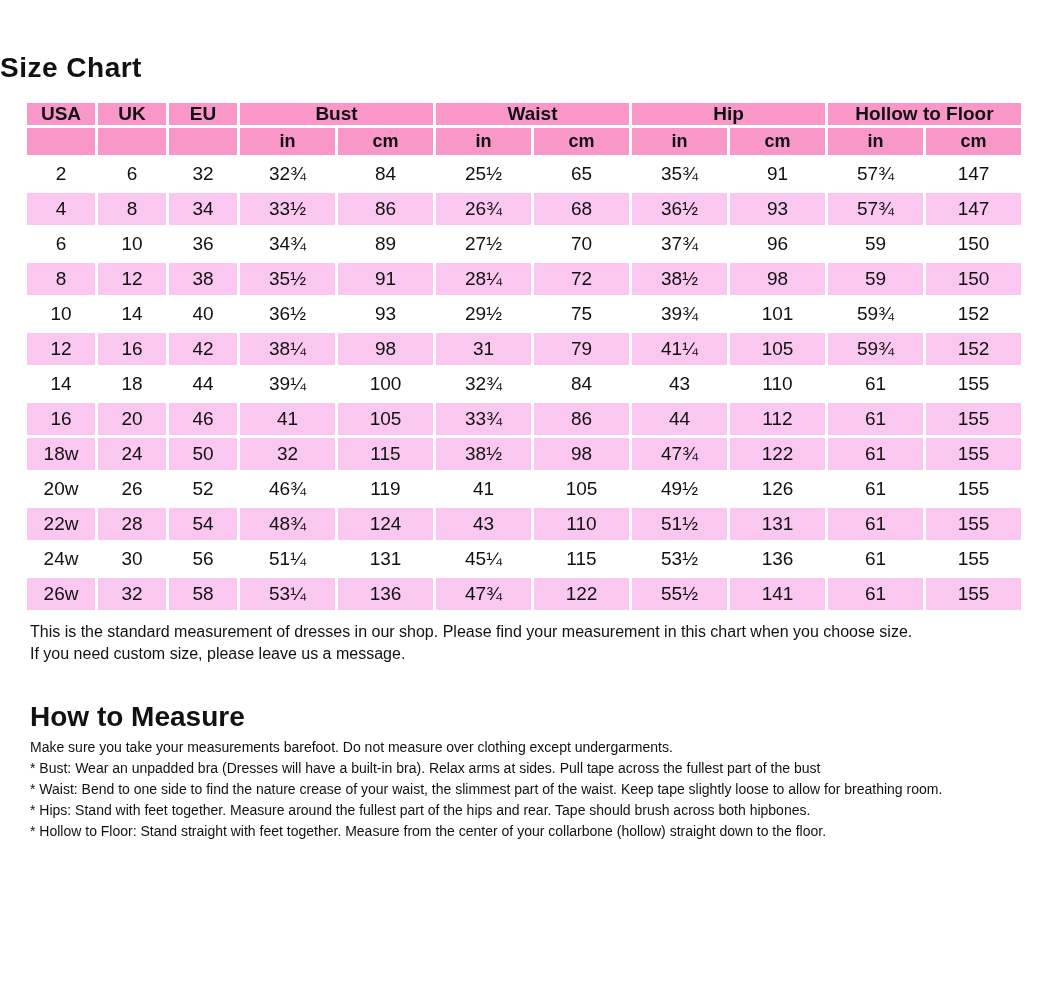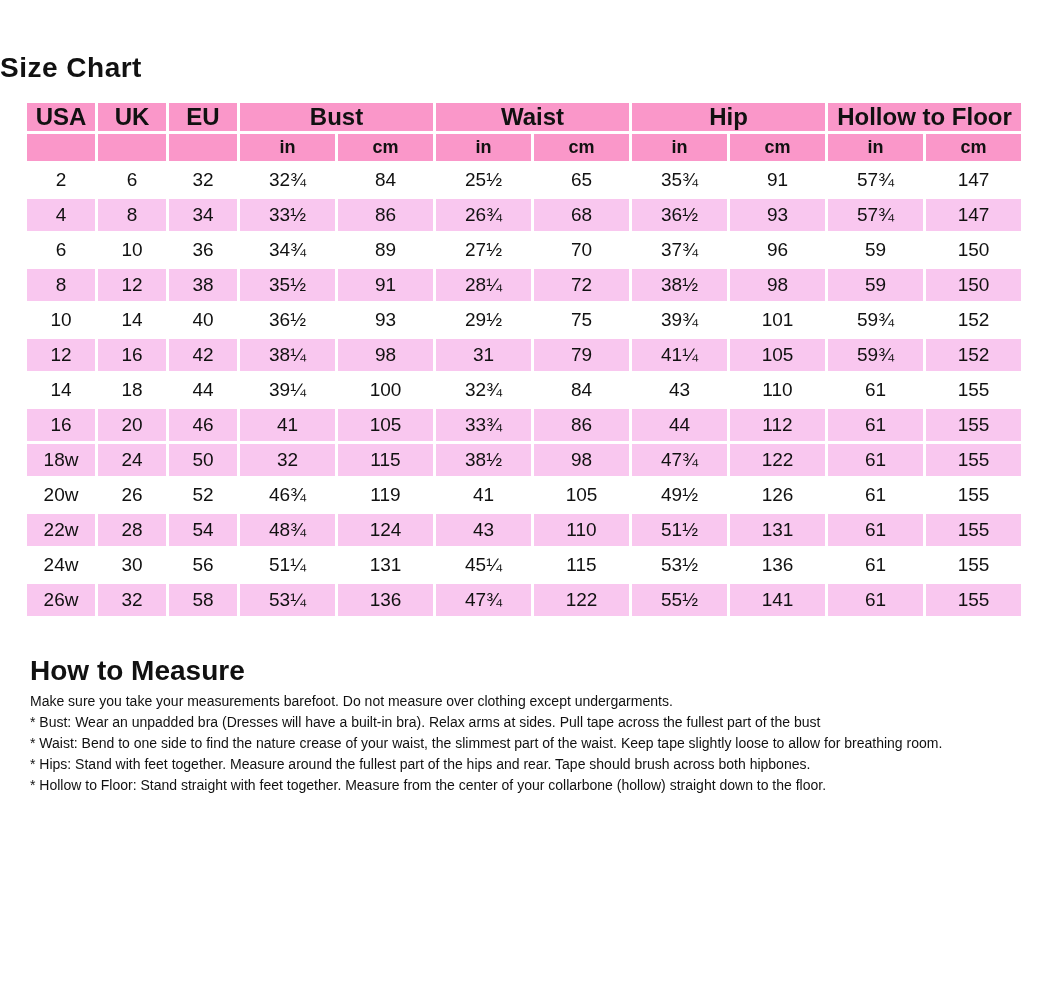--- a/index.html
+++ b/index.html
@@ -41,21 +41,21 @@
     padding: 0;
     overflow: hidden;
     white-space: nowrap;
   }
   .size-table thead th {
     background: var(--header-pink);
     font-weight: bold;
   }
   .size-table thead tr.group-row th {
     height: 19px;
-    font-size: 24px;
+    font-size: 19px;
   }
   .size-table thead tr.unit-row th {
     height: 27px;
     font-size: 18px;
   }
   .size-table tbody td {
     height: 32px;
     font-size: 19px;
     font-weight: normal;
     background: #ffffff;
@@ -297,20 +297,22 @@
         <td>122</td>
         <td>55½</td>
         <td>141</td>
         <td>61</td>
         <td>155</td>
       </tr>
     </tbody>
 </table>
 
 <div class="notes">
+  <p>This is the standard measurement of dresses in our shop. Please find your measurement in this chart when you choose size.</p>
+  <p>If you need custom size, please leave us a message.</p>
 </div>
 
 <h2 class="measure-heading">How to Measure</h2>
 
 <div class="measure-body">
   <p>Make sure you take your measurements barefoot. Do not measure over clothing except undergarments.</p>
   <p>* Bust: Wear an unpadded bra (Dresses will have a built-in bra). Relax arms at sides. Pull tape across the fullest part of the bust</p>
   <p>* Waist: Bend to one side to find the nature crease of your waist, the slimmest part of the waist. Keep tape slightly loose to allow for breathing room.</p>
   <p>* Hips: Stand with feet together. Measure around the fullest part of the hips and rear. Tape should brush across both hipbones.</p>
   <p>* Hollow to Floor: Stand straight with feet together. Measure from the center of your collarbone (hollow) straight down to the floor.</p>

